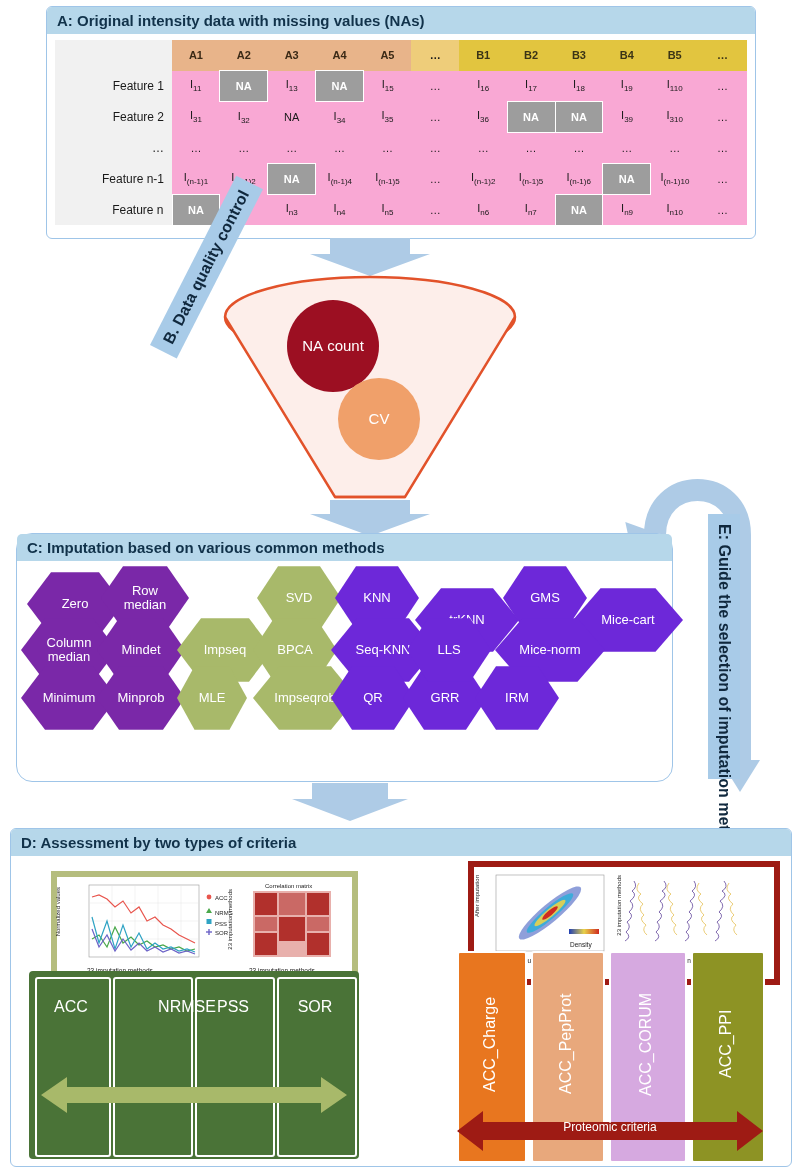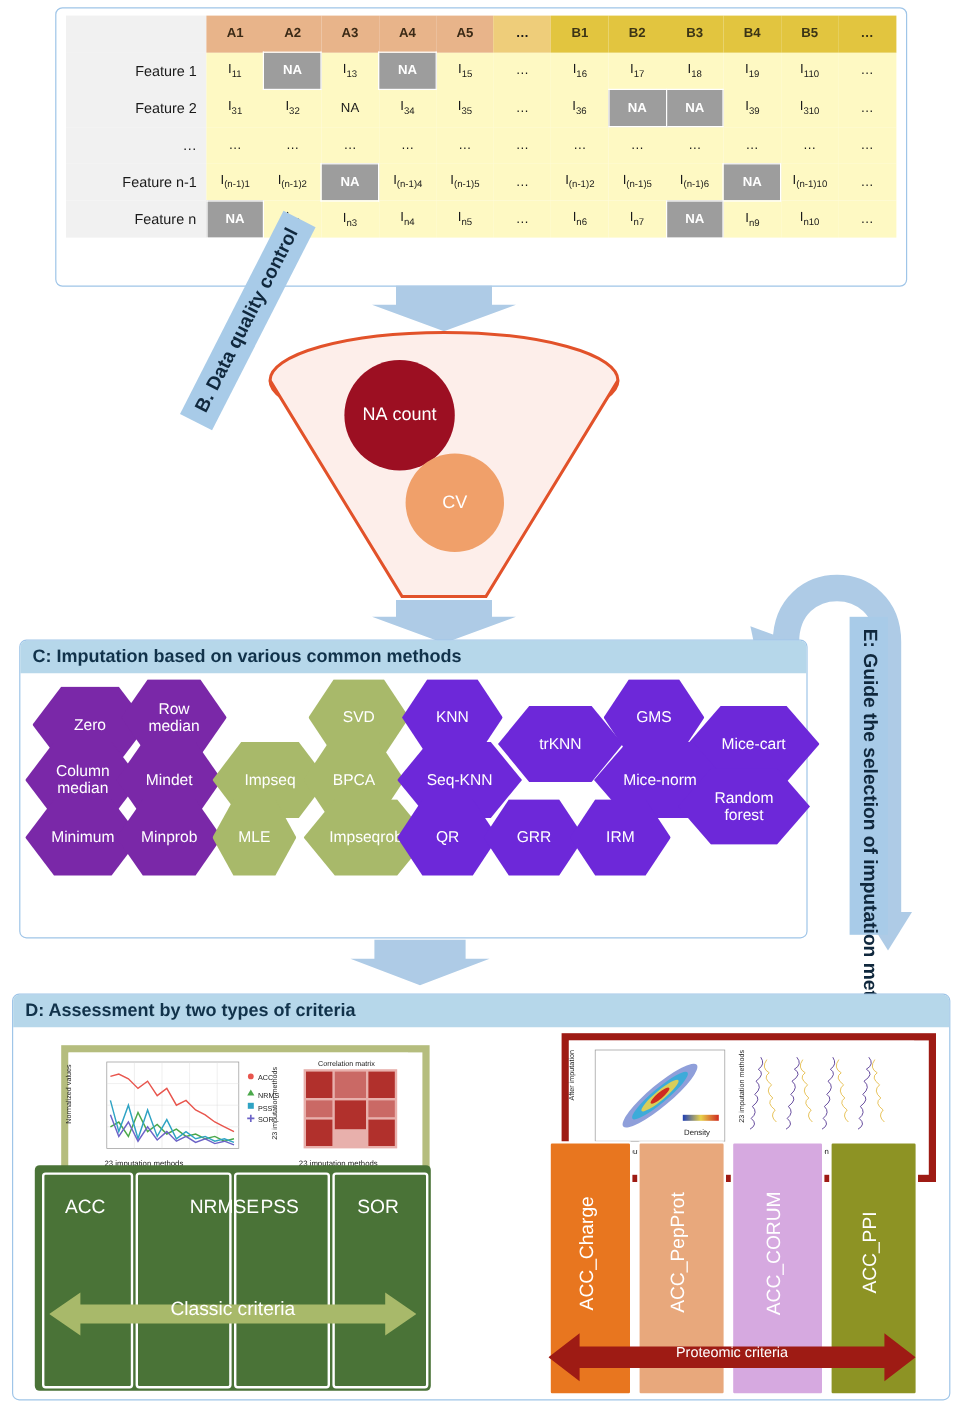--- a/index.html
+++ b/index.html
@@ -15,42 +15,42 @@
   }
 
   
   #panelA{left:46px;top:6px;width:708px;height:231px;}
   #tableA{width:100%;border-collapse:collapse;font-size:11px;table-layout:fixed;}
   #tableA td{height:28px;text-align:center;vertical-align:middle;}
   #tableA .rowlbl{width:108px;background:#f1f1f1;font-size:12px;text-align:right;padding-right:8px;}
   #tableA .hA{background:#e8b48a;font-weight:bold;color:#3b2a16;}
   #tableA .hB{background:#e2c53f;font-weight:bold;color:#3b3416;}
   #tableA .hdots{background:#eecd7a;font-weight:bold;}
-  #tableA .cell{background:#fef9c3;}
+  #tableA .cell{background:#f9a8d4;}
   #tableA .na{background:#9d9d9d;color:#ffffff;font-weight:bold;border:1px solid #ffffff;}
   #tableA sub{font-size:8px;}
   .tblwrap{padding:6px 8px 8px 8px;}
 
   
   .arrow-down{position:absolute;}
 
   
   #funnelArea{position:absolute;left:185px;top:272px;width:370px;height:260px;}
   #bLabel{
     position:absolute;left:150px;top:345px;
     background:#a8cbe8;color:#10283d;font-weight:bold;font-size:16px;
     padding:6px 10px;transform:rotate(-63deg);transform-origin:left top;white-space:nowrap;
   }
   .circ{position:absolute;border-radius:50%;display:flex;align-items:center;justify-content:center;
         color:#ffffff;font-size:15px;text-align:center;line-height:1.1;}
   #naCirc{left:287px;top:300px;width:92px;height:92px;background:#9c0f22;}
   #cvCirc{left:338px;top:378px;width:82px;height:82px;background:#f0a06a;}
 
   
-  #panelC{left:16px;top:533px;width:655px;height:247px;}
+  #panelC{left:16px;top:533px;width:655px;height:247px;border-radius:16px;}
   #hexarea{position:relative;margin:8px 6px 0 8px;height:196px;}
   .hex{
     position:absolute;display:flex;align-items:center;justify-content:center;
     text-align:center;color:#ffffff;font-size:13px;line-height:1.05;
     clip-path:polygon(25% 2%,75% 2%,100% 50%,75% 98%,25% 98%,0% 50%);
     width:96px;height:66px;
   }
   .hx-purple{background:#7a28a8;}
   .hx-green{background:#a8b96a;}
   .hx-orange{background:#6d28d9;}
@@ -70,20 +70,21 @@
     align-items:center;justify-content:center;text-align:center;
   }
   .vertlabel{writing-mode:vertical-rl;transform:rotate(180deg);}
   .minichart{position:absolute;background:#ffffff;}
   .tiny{font-size:6px;color:#222;}
 </style>
 </head>
 <body>
 
 <div class="panel" id="panelA">
+  <div class="panel-title">A: Original intensity data with missing values (NAs)</div>
   <div class="tblwrap">
     <table id="tableA">
       <thead>
         <tr>
           <td class="rowlbl"></td>
           <td class="hA">A1</td>
           <td class="hA">A2</td>
           <td class="hA">A3</td>
           <td class="hA">A4</td>
           <td class="hA">A5</td>
@@ -263,22 +264,22 @@
       </div>
       <div class="hex hx-orange" style="left: 306px; top: 96px; width: 84px;">
         <span>QR</span>
       </div>
       <div class="hex hx-orange" style="left: 378px; top: 96px; width: 84px;">
         <span>GRR</span>
       </div>
       <div class="hex hx-orange" style="left: 450px; top: 96px; width: 84px;">
         <span>IRM</span>
       </div>
-      <div class="hex hx-orange" style="left: 540px; top: 70px; width: 110px;">
-        <span>Random<br>forest</span>
+      <div class="hex hx-orange" style="left: 382px; top: 48px; width: 84px;">
+        <span>LLS</span>
       </div>
     </div>
 </div>
 
 <div id="eLabel">E: Guide the selection of imputation methods</div>
 
 <svg class="arrow-down" style="left:290px;top:783px;" width="120" height="40">
   <polygon points="22,0 98,0 98,16 118,16 60,38 2,16 22,16" fill="#aecbe6"></polygon>
 </svg>
 
@@ -378,21 +379,20 @@
     <div style="position:absolute;left:84px;top:6px;width:76px;height:176px;background:#4a7337;border:2px solid #ffffff;border-radius:3px;"></div>
     <div style="position:absolute;left:166px;top:6px;width:76px;height:176px;background:#4a7337;border:2px solid #ffffff;border-radius:3px;"></div>
     <div style="position:absolute;left:248px;top:6px;width:76px;height:176px;background:#4a7337;border:2px solid #ffffff;border-radius:3px;"></div>
     <div class="critlabel" style="left:6px;top:24px;width:72px;height:24px;">ACC</div>
     <div class="critlabel" style="left:84px;top:24px;width:76px;height:24px;margin-left:36px;">NRMSE</div>
     <div class="critlabel" style="left:166px;top:24px;width:76px;height:24px;">PSS</div>
     <div class="critlabel" style="left:248px;top:24px;width:76px;height:24px;">SOR</div>
     <svg style="position:absolute;left:12px;top:100px;" width="306" height="48">
       <polygon points="0,24 26,6 26,16 280,16 280,6 306,24 280,42 280,32 26,32 26,42" fill="#a8b96a"></polygon>
     </svg>
-    <div style="position:absolute;left:12px;top:112px;width:306px;text-align:center;color:#ffffff;font-size:16px;">Classic criteria</div>
   </div>
 
   <div class="critblock" style="left:446px;top:122px;width:320px;height:208px;">
     <div style="position:absolute;left:0px;top:0px;width:66px;height:208px;background:#e8761f;border:2px solid #ffffff;border-radius:3px;"></div>
     <div style="position:absolute;left:74px;top:0px;width:70px;height:208px;background:#e8a87c;border:2px solid #ffffff;border-radius:3px;"></div>
     <div style="position:absolute;left:152px;top:0px;width:74px;height:208px;background:#d6a9e0;border:2px solid #ffffff;border-radius:3px;"></div>
     <div style="position:absolute;left:234px;top:0px;width:70px;height:208px;background:#8d9324;border:2px solid #ffffff;border-radius:3px;"></div>
     <div class="critlabel vertlabel" style="left:0px;top:18px;width:66px;height:150px;">ACC_Charge</div>
     <div class="critlabel vertlabel" style="left:74px;top:18px;width:70px;height:150px;">ACC_PepProt</div>
     <div class="critlabel vertlabel" style="left:152px;top:18px;width:74px;height:150px;">ACC_CORUM</div>

